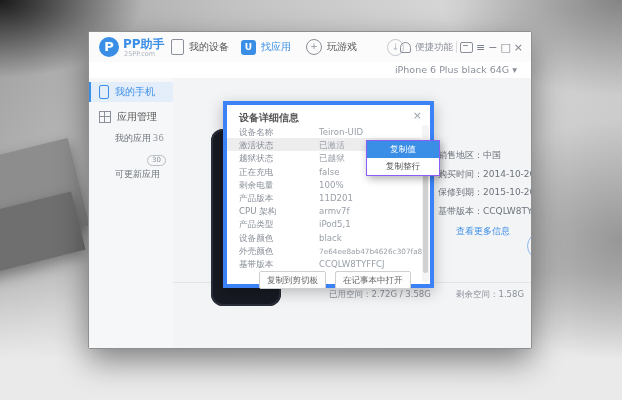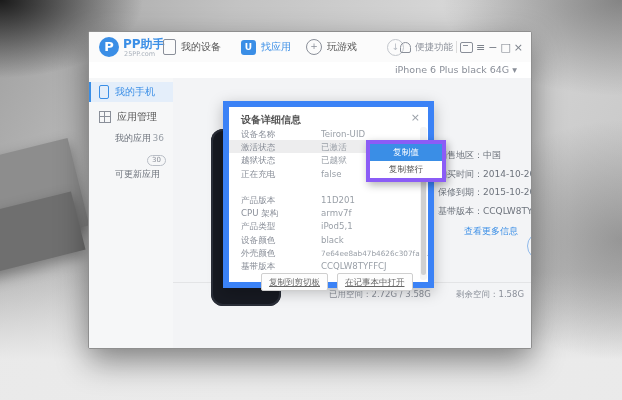--- a/index.html
+++ b/index.html
@@ -51,63 +51,63 @@
   .icon-grid{width:10px;height:10px;border:1.2px solid #8a8f99;
     background:linear-gradient(#8a8f99,#8a8f99) 50% 0/1.2px 100% no-repeat,
                linear-gradient(#8a8f99,#8a8f99) 0 50%/100% 1.2px no-repeat;}
   .side-sub{position:absolute;left:26px;height:14px;color:#6d737c;font-size:9px;cursor:pointer;display:flex;align-items:center;}
   .sub-count{position:absolute;right:9px;color:#9aa0a8;font-size:9px;}
   .sub-badge{position:absolute;right:7px;border:1px solid #b9bec6;border-radius:7px;color:#8a8f99;
     font-size:7px;line-height:9px;padding:0 4px;}
   
   .content{position:absolute;left:84px;top:46px;right:0;bottom:0;background:#f3f4f6;}
   .info-line{position:absolute;left:265px;color:#6d737c;font-size:9px;white-space:nowrap;}
-  .more-link{position:absolute;left:283px;color:#3a8ee6;font-size:9px;cursor:pointer;white-space:nowrap;margin-left:8px;}
+  .more-link{position:absolute;left:283px;color:#3a8ee6;font-size:9px;cursor:pointer;white-space:nowrap;}
   .tool-circle{position:absolute;width:26px;height:26px;border:1.3px solid #8fb9ea;border-radius:50%;cursor:pointer;}
   .tool-label{position:absolute;color:#6d737c;font-size:8.5px;text-align:center;width:40px;}
   .bottom-div{position:absolute;left:0;right:0;height:1px;background:#e3e4e6;}
   .space-text{position:absolute;color:#8a8f99;font-size:8.5px;white-space:nowrap;}
   
   .phone{position:absolute;left:122px;top:97px;width:70px;height:177px;background:#171a22;
     border-radius:12px;box-shadow:inset 0 0 0 2px #2a2e38;}
   
   .modal{position:absolute;left:134px;top:69px;width:211px;height:187px;background:#fff;
-    border:6px solid #3b82f6;box-shadow:0 4px 14px rgba(0,0,0,.25);box-sizing:border-box;}
+    border:4px solid #3b82f6;box-shadow:0 4px 14px rgba(0,0,0,.25);box-sizing:border-box;}
   .modal-title{position:absolute;left:12px;top:6px;color:#555;font-size:10px;font-weight:bold;}
   .modal-close{position:absolute;right:8px;top:4px;color:#9aa0a8;font-size:11px;cursor:pointer;}
   .mrow{position:absolute;left:0;right:9px;height:13.2px;font-size:8.6px;}
   .mrow.hover{background:#ededee;}
   .mlabel{position:absolute;left:12px;top:2px;color:#8a8f99;text-align:center;}
   .mvalue{position:absolute;left:92px;top:2px;color:#9aa0a8;white-space:nowrap;max-width:108px;overflow:hidden;text-align:center;}
   .mscroll{position:absolute;right:1px;top:20px;bottom:2px;width:7px;background:#f4f4f4;border-radius:3px;}
   .mthumb{position:absolute;left:1px;top:38px;width:5px;height:110px;background:#d0d0d0;border-radius:3px;cursor:pointer;}
   .mbtn{position:absolute;top:166px;height:16px;border:1px solid #cfcfcf;background:#fdfdfd;color:#666;
-    font-size:8.5px;text-align:center;line-height:16px;cursor:pointer;border-radius:2px;padding:0 7px;text-decoration:underline;}
-  
-  .ctxmenu{position:absolute;left:277px;top:108px;width:72px;background:#fff;border:4px solid #8b5cf6;
+    font-size:8.5px;text-align:center;line-height:16px;cursor:pointer;border-radius:2px;padding:0 7px;}
+  
+  .ctxmenu{position:absolute;left:277px;top:108px;width:72px;background:#fff;border:1px solid #8b5cf6;
     box-shadow:2px 3px 8px rgba(0,0,0,.3);}
   .ctx-item{height:17px;line-height:17px;text-align:center;font-size:8.6px;color:#555;cursor:pointer;}
   .ctx-item.active{background:#3a8ee6;color:#fff;}
 </style>
 </head>
 <body>
 
 <div class="stage">
   <div class="bg-shade"></div>
   <div class="notebook" style="left:-30px;top:150px;width:110px;height:90px;"></div>
   <div class="notebook dark" style="left:-40px;top:205px;width:120px;height:60px;"></div>
 
   <div class="win">
 
     <div class="titlebar">
       <div class="logo-circle">P</div>
       <div class="brand-name">PP助手</div>
       <div class="brand-domain">25PP.com</div>
 
-      <div class="nav-item" style="left:74px;">
+      <div class="nav-item" style="left:82px;">
         <span class="icon-tablet"></span>
         <span>我的设备</span>
       </div>
       <div class="nav-item active" style="left:152px;">
         <span class="icon-appsq">U</span>
         <span>找应用</span>
       </div>
       <div class="nav-item" style="left:217px;">
         <span class="icon-gamec">+</span>
         <span>玩游戏</span>
@@ -188,20 +188,24 @@
         <span class="mvalue">已激活</span>
       </div>
       <div class="mrow" style="top:46.4px;">
         <span class="mlabel">越狱状态</span>
         <span class="mvalue">已越狱</span>
       </div>
       <div class="mrow" style="top:59.6px;">
         <span class="mlabel">正在充电</span>
         <span class="mvalue">false</span>
       </div>
+      <div class="mrow" style="top:72.8px;">
+        <span class="mlabel">剩余电量</span>
+        <span class="mvalue">100%</span>
+      </div>
       <div class="mrow" style="top:86px;">
         <span class="mlabel">产品版本</span>
         <span class="mvalue">11D201</span>
       </div>
       <div class="mrow" style="top:99.2px;padding-left:24px;">
         <span class="mlabel">CPU 架构</span>
         <span class="mvalue">armv7f</span>
       </div>
       <div class="mrow" style="top:112.4px;">
         <span class="mlabel">产品类型</span>

